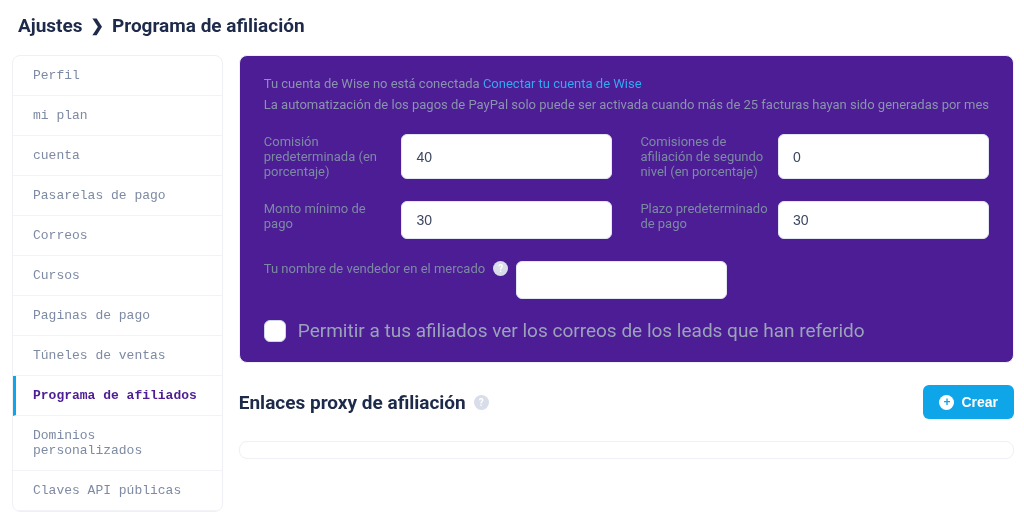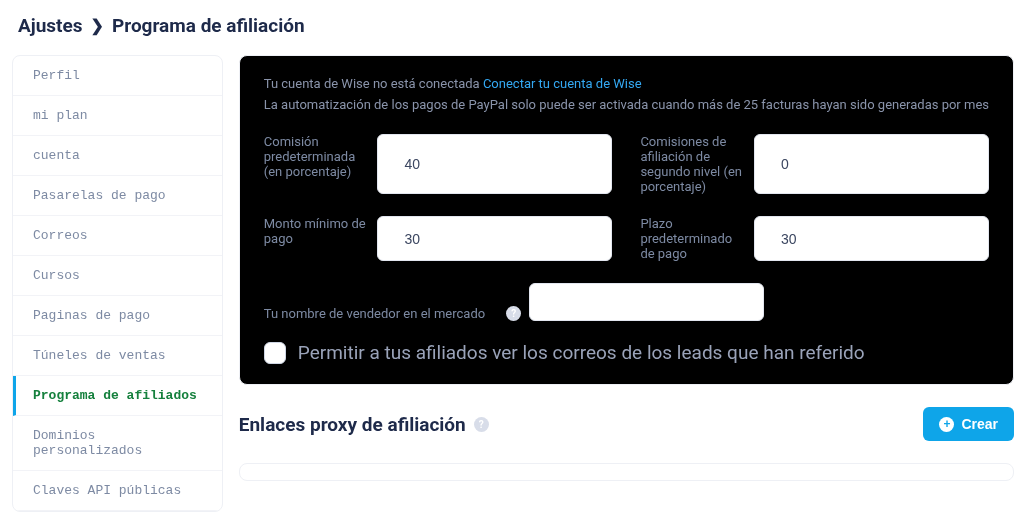--- a/index.html
+++ b/index.html
@@ -36,58 +36,58 @@
     }
     .sidebar-item {
       padding: 12px 20px;
       font-size: 13px;
       color: #7d8aa3;
       border-bottom: 1px solid #f2f3f7;
       cursor: pointer;
       font-family: Liberation Mono, monospace;
     }
     .sidebar-item.active {
-      color: #15803d;
+      color: #4c1d95;
       font-weight: 600;
       border-left: 3px solid #0ea5e9;
       padding-left: 17px;
     }
     .main {
       flex: 1;
       display: flex;
       flex-direction: column;
       gap: 22px;
       padding-right: 10px;
     }
     .card {
-      background: #000000;
+      background: #4c1d95;
       border: 1px solid #eef0f5;
       border-radius: 8px;
       padding: 20px 24px;
     }
     .notice-line { font-size: 13px; color: #8a94ab; margin-bottom: 6px; }
     .notice-line a { color: #34a8f2; text-decoration: none; }
     .notice-line2 { font-size: 13px; color: #8a94ab; margin-bottom: 22px; white-space: nowrap; }
     .form-grid {
       display: grid;
       grid-template-columns: 1fr 1fr;
       gap: 22px 28px;
     }
     .field-col { display: flex; flex-direction: row; gap: 8px; }
     .field-label { font-size: 13px; color: #7d8aa3; }
     .field-input {
       border: 1px solid #e2e6ef;
       border-radius: 6px;
-      padding: 10px 26px;
+      padding: 10px 14px;
       font-size: 14px;
       color: #3b4660;
       outline: none;
     }
     .full-row { grid-column: 1 / -1; }
-    .label-with-icon { display: flex; align-items: flex-end; gap: 21px; }
+    .label-with-icon { display: flex; align-items: flex-start; gap: 8px; }
     .help-icon {
       width: 15px; height: 15px; border-radius: 50%;
       background: #d8dde9; color: #fff;
       display: inline-flex; align-items: center; justify-content: center;
       font-size: 10px; font-weight: bold;
     }
     .checkbox-row {
       margin-top: 20px;
       display: flex;
       align-items: center;

